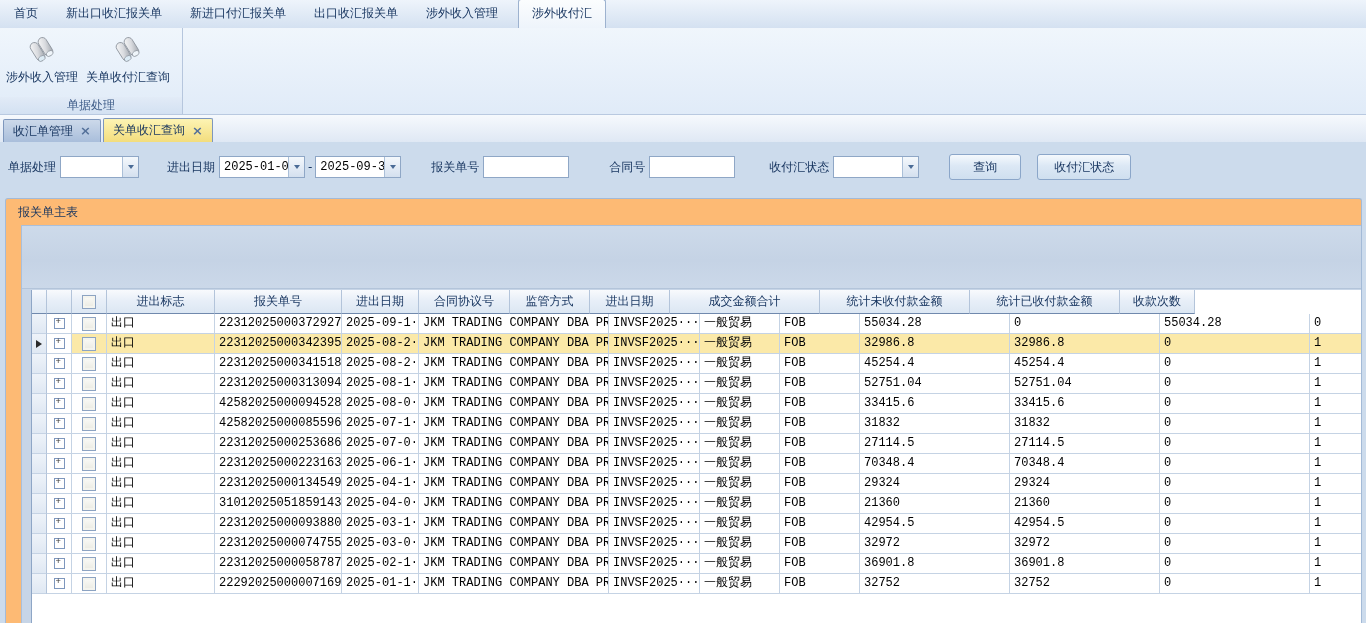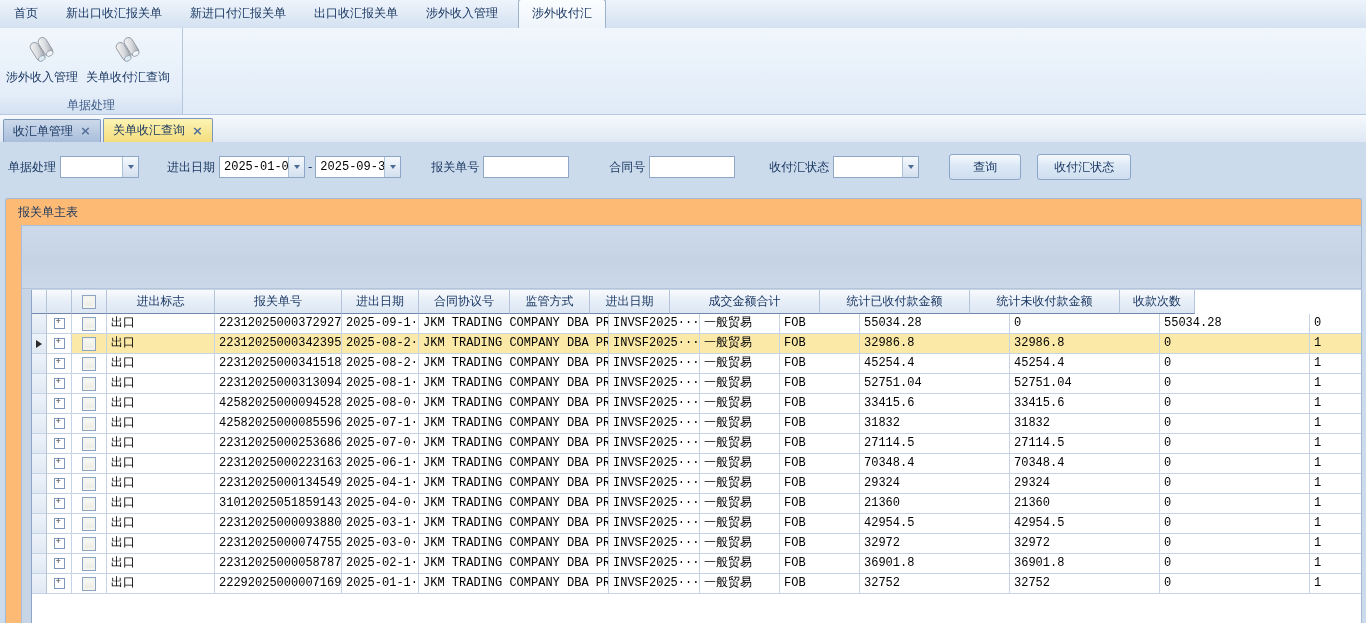--- a/index.html
+++ b/index.html
@@ -244,22 +244,22 @@
               <div class="hcell" style="width: 35px; display: flex; align-items: center; justify-content: center;">
                 <span class="cbx"></span>
               </div>
               <div class="hcell" style="width: 108px;">进出标志</div>
               <div class="hcell" style="width: 127px;">报关单号</div>
               <div class="hcell" style="width: 77px;">进出日期</div>
               <div class="hcell" style="width: 91px;">合同协议号</div>
               <div class="hcell" style="width: 80px;">监管方式</div>
               <div class="hcell" style="width: 80px;">进出日期</div>
               <div class="hcell" style="width: 150px;">成交金额合计</div>
+              <div class="hcell" style="width: 150px;">统计未收付款金额</div>
               <div class="hcell" style="width: 150px;">统计已收付款金额</div>
-              <div class="hcell" style="width: 150px;">统计未收付款金额</div>
               <div class="hcell" style="width: 75px;">收款次数</div>
             </div>
           <div class="gbody">
               <div class="grow">
                 <div class="cell ind" style="width: 15px;"></div>
                 <div class="cell expand" style="width: 25px;">
                   <span class="expicon"></span>
                 </div>
                 <div class="cell check sel" style="width: 35px;">
                   <span class="cbx"></span>

